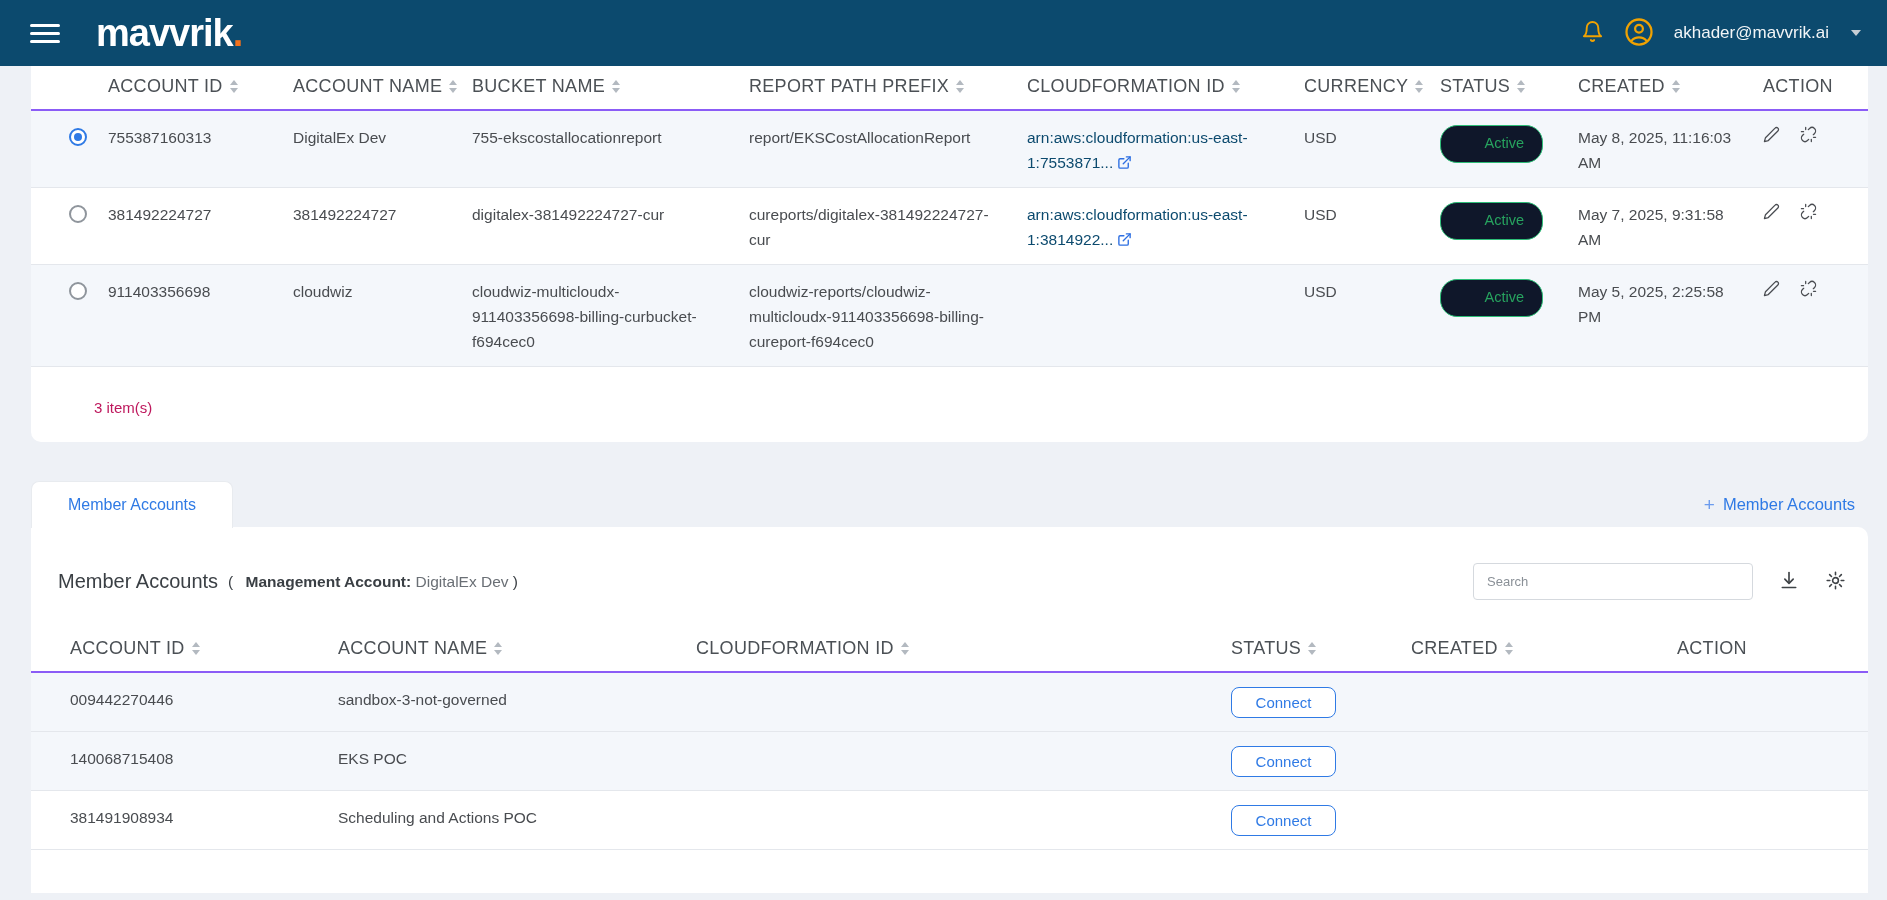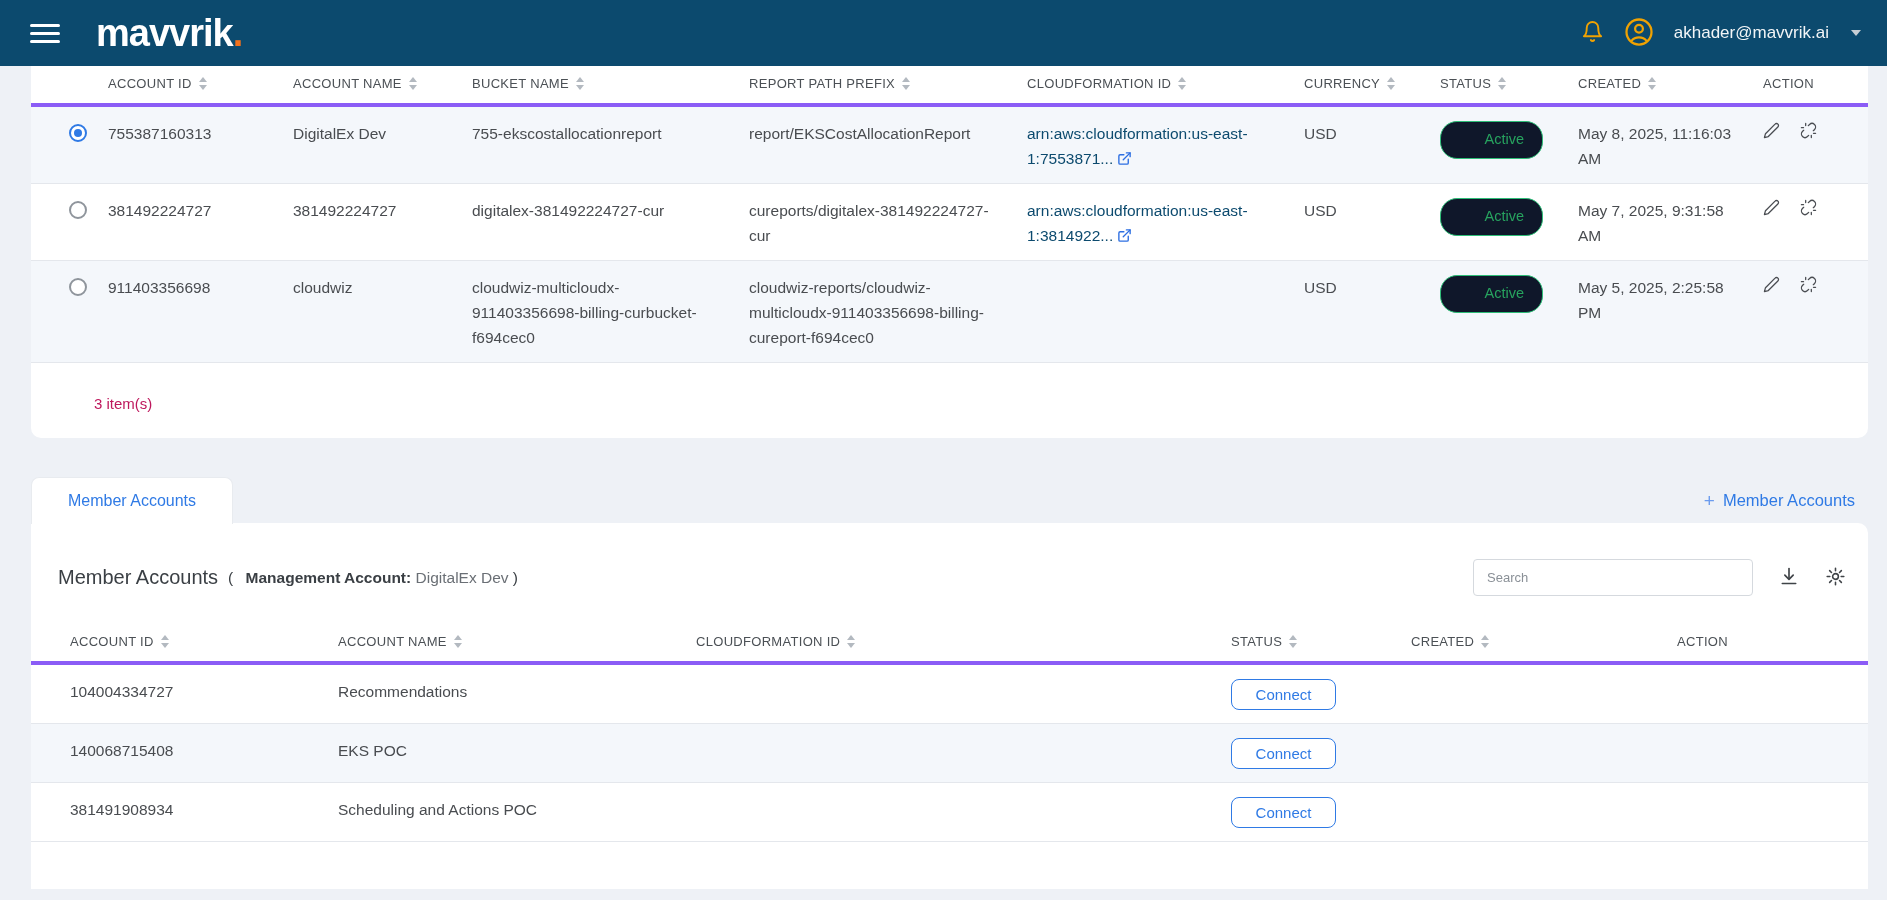--- a/index.html
+++ b/index.html
@@ -30,22 +30,22 @@
   }
 
   
   .card { background:#ffffff; margin-left:31px; width:1837px; }
   .card-payer { border-radius:0 0 10px 10px; padding-bottom:26px; }
   .card-member { border-radius:0 10px 0 0; padding-top:24px; min-height:366px; }
 
   
   table { border-collapse:collapse; table-layout:fixed; width:100%; }
   th {
-    text-align:left; font-weight:400; font-size:13px; color:#4b5055;
-    letter-spacing:.3px; padding:10px 24px 12px 0; border-bottom:4px solid #8b5cf6;
+    text-align:left; font-weight:400; font-size:18px; color:#4b5055;
+    letter-spacing:.3px; padding:10px 24px 12px 0; border-bottom:2px solid #8b5cf6;
     white-space:nowrap;
   }
   td {
     font-size:15.5px; color:#494c50; vertical-align:top;
     padding:14px 24px 12px 0; line-height:25px;
     word-break:break-word; overflow-wrap:anywhere;
   }
   tbody tr { border-bottom:1px solid #e4e7ec; }
   tr.striped { background:#f4f7fb; }
   .th-inner { display:inline-flex; align-items:center; }
@@ -418,23 +418,23 @@
                   <i class="up"></i>
                   <i class="dn"></i>
                 </span>
               </span></th>
           <th><span class="th-inner">
                 <span>ACTION</span>
               </span></th>
         </tr>
       </thead>
       <tbody>
-        <tr>
-          <td>104004334727</td>
-          <td>Recommendations</td>
+        <tr class="striped">
+          <td>009442270446</td>
+          <td>sandbox-3-not-governed</td>
           <td></td>
           <td><button class="connect-btn">Connect</button></td>
           <td></td>
           <td></td>
         </tr>
         <tr class="striped">
           <td>140068715408</td>
           <td>EKS POC</td>
           <td></td>
           <td><button class="connect-btn">Connect</button></td>

